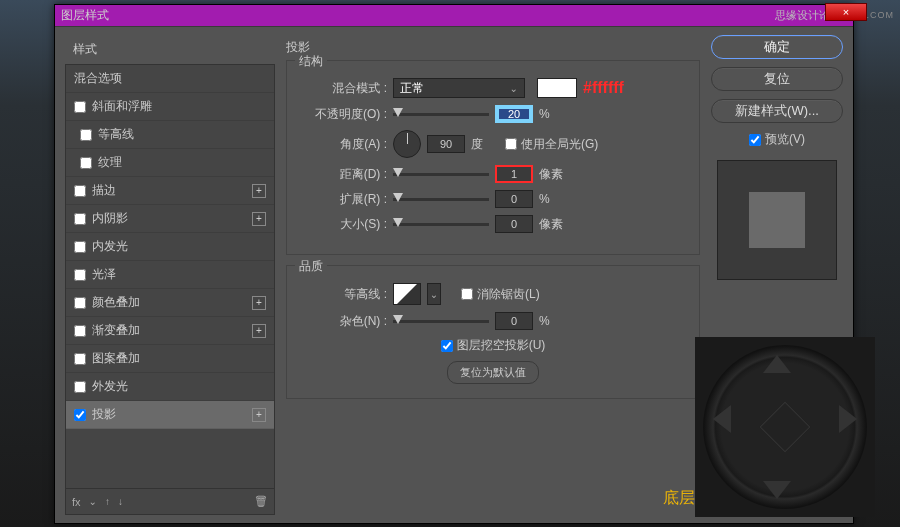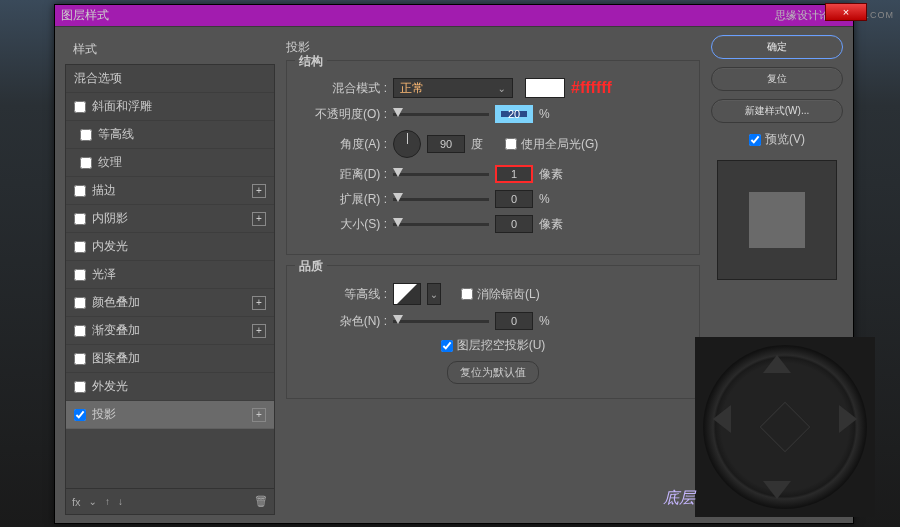--- a/index.html
+++ b/index.html
@@ -21,60 +21,60 @@
 .row .fx-plus { margin-left:auto; width:14px; height:14px; border:1px solid #888; display:flex; align-items:center; justify-content:center; font-size:10px; color:#ccc; }
 .row.indent { padding-left:14px; }
 .styles-footer { height:26px; background:#454545; border:1px solid #333; border-top:none; display:flex; align-items:center; padding:0 6px; gap:8px; color:#aaa; font-size:11px; }
 .styles-footer .spacer { flex:1; }
 .arrow { font-size:10px; }
 .trash { margin-left:4px; }
 
 .settings { flex:1; padding:4px 10px; color:#ccc; font-size:12px; }
 .settings .sec-title { margin-bottom:4px; }
 .fieldset { border:1px solid #444; padding:10px 12px 14px 12px; margin-bottom:10px; position:relative; }
-.fieldset .legend { position:absolute; top:-8px; left:8px; background:#535353; padding:0 4px; font-size:12px;font-weight:bold; }
+.fieldset .legend { position:absolute; top:-8px; left:8px; background:#535353; padding:0 4px; font-size:12px; }
 .frow { display:flex; align-items:center; margin:7px 0; gap:6px; }
 .frow .lbl { width:88px; text-align:right; }
-.select { width:120px; height:20px; background:#3a3a3a; border:1px solid #222; display:flex; align-items:center; justify-content:space-between; padding:0 6px; color:#fdba74; }
+.select { width:132px; height:20px; background:#3a3a3a; border:1px solid #222; display:flex; align-items:center; justify-content:space-between; padding:0 6px; color:#ffffff; }
 .select::after { content:"⌄"; font-size:10px; color:#aaa; }
 .swatch { width:40px; height:20px; background:#fff; border:1px solid #222; margin-left:6px; }
 .annot { color:#ff2a2a; font-size:16px; font-weight:bold; }
 .slider { flex:0 0 96px; height:3px; background:#333; position:relative; }
 .slider .thumb { position:absolute; top:-5px; left:0; width:0; height:0; border-left:5px solid transparent; border-right:5px solid transparent; border-top:9px solid #ccc; }
 .numbox { width:38px; height:18px; background:#3a3a3a; border:1px solid #222; color:#ccc; text-align:center; font-size:11px; display:flex; align-items:center; justify-content:center; }
-.numbox.hl-red { border:6px solid #7dd3fc; background:#2a4a8a; color:#fff; }
+.numbox.hl-red { border:4px solid #7dd3fc; background:#2a4a8a; color:#fff; }
 .numbox.hl-red2 { border:2px solid #ff2a2a; }
 .unit { width:28px; }
 .angle-knob { width:28px; height:28px; border:1px solid #222; border-radius:50%; background:#3a3a3a; position:relative; }
 .angle-knob::after { content:""; position:absolute; left:50%; top:50%; width:11px; height:1px; background:#ccc; transform-origin:0 0; transform:rotate(-90deg); }
 .chk { display:flex; align-items:center; gap:4px; }
 .chk input { width:12px; height:12px; }
 .contour-box { width:28px; height:22px; background:#3a3a3a; border:1px solid #222; position:relative; overflow:hidden; }
 .contour-box::before { content:""; position:absolute; left:0; bottom:0; width:100%; height:100%; background:linear-gradient(135deg,#fff 48%,#333 52%); }
 .contour-dd { width:14px; height:22px; background:#3a3a3a; border:1px solid #222; display:flex; align-items:center; justify-content:center; color:#aaa; font-size:10px; }
 .btn-row { display:flex; gap:10px; margin-top:6px; justify-content:center; }
 .small-btn { padding:3px 12px; background:#535353; border:1px solid #3a3a3a; border-radius:10px; font-size:11px; color:#ccc; }
 
 .right { width:132px; display:flex; flex-direction:column; gap:8px; align-items:stretch; }
-.pill { height:24px; border:1px solid #3a3a3a; border-radius:12px; background:#535353; color:#ddd; display:flex; align-items:center; justify-content:center; font-size:10px; box-shadow:inset 0 1px 0 rgba(255,255,255,.05); }
+.pill { height:24px; border:1px solid #3a3a3a; border-radius:12px; background:#535353; color:#ddd; display:flex; align-items:center; justify-content:center; font-size:13px; box-shadow:inset 0 1px 0 rgba(255,255,255,.05); }
 .pill.primary { border-color:#6aa0ff; color:#eee; }
 .preview-row { display:flex; align-items:center; justify-content:center; gap:4px; font-size:12px; color:#ccc; }
 .preview-row input { width:12px; height:12px; }
 .preview-box { width:120px; height:120px; background:#3a3a3a; border:1px solid #222; display:flex; align-items:center; justify-content:center; margin:4px auto 0; }
 .preview-box .inner { width:56px; height:56px; background:#6a6a6a; }
 
 .dpad { position:absolute; right:25px; bottom:10px; width:180px; height:180px; background:#1a1a1a; }
 .dpad-ring { position:absolute; left:8px; top:8px; width:164px; height:164px; border-radius:50%; background:radial-gradient(circle,#222 55%,#1a1a1a 60%,#2a2a2a 62%,#111 70%); display:flex; align-items:center; justify-content:center; }
 .dpad-tri { position:absolute; width:0; height:0; }
 .tri-up { border-left:14px solid transparent; border-right:14px solid transparent; border-bottom:18px solid #333; top:18px; left:68px; }
 .tri-down { border-left:14px solid transparent; border-right:14px solid transparent; border-top:18px solid #333; bottom:18px; left:68px; }
 .tri-left { border-top:14px solid transparent; border-bottom:14px solid transparent; border-right:18px solid #333; left:18px; top:68px; }
 .tri-right { border-top:14px solid transparent; border-bottom:14px solid transparent; border-left:18px solid #333; right:18px; top:68px; }
 .dpad-center { width:36px; height:36px; background:#222; transform:rotate(45deg); border:1px solid #333; }
-.dpad-label { position:absolute; left:-32px; bottom:8px; color:#c4b5fd; font-size:16px;font-style:italic; }
+.dpad-label { position:absolute; left:-32px; bottom:8px; color:#eab308; font-size:16px; }
 </style>
 </head>
 <body>
 
 <div class="watermark">WWW.MISSYUAN.COM</div>
 
 <div class="win">
   <div class="titlebar">
     <span class="title-text">图层样式</span>
     <span class="title-logo">思缘设计论坛</span>

